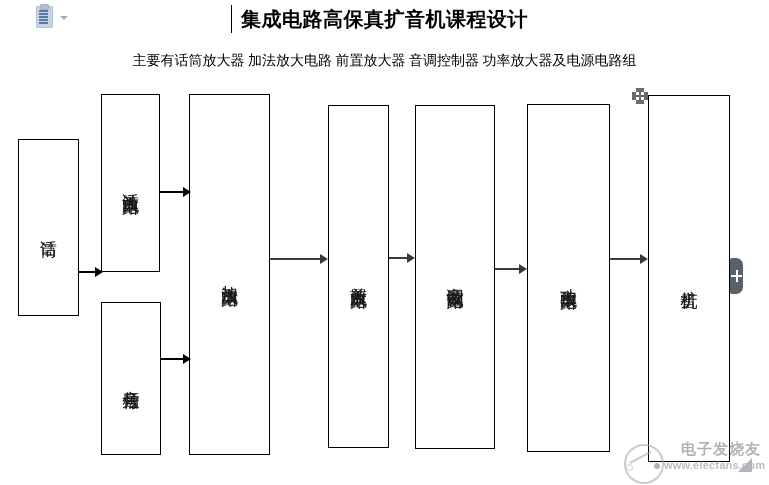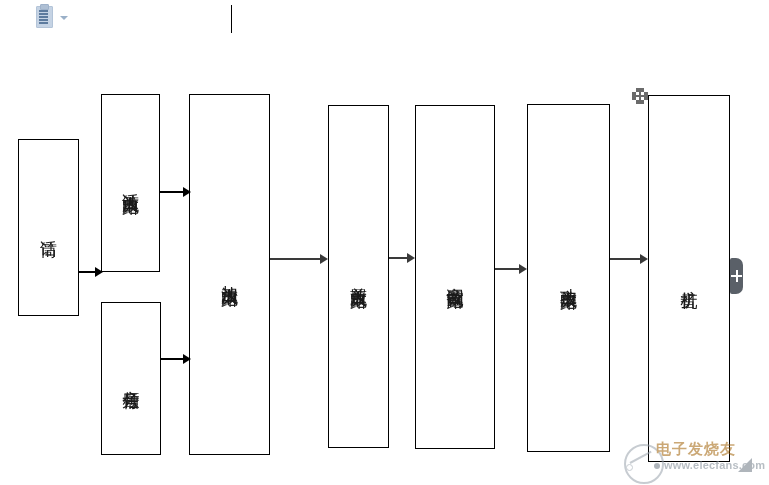--- a/index.html
+++ b/index.html
@@ -112,22 +112,22 @@
     position:absolute;left:4px;top:12px;width:36px;height:36px;
     border:2px solid #9aa3ad;border-radius:50%;
   }
   .wm-ring::after{
     content:"";position:absolute;left:4px;top:16px;width:24px;height:2px;
     background:#9aa3ad;transform:rotate(-28deg);transform-origin:left center;
   }
   .wm-dot1{position:absolute;left:6px;top:32px;width:5px;height:5px;border:1.5px solid #9aa3ad;border-radius:50%;}
   .wm-dot2{position:absolute;left:34px;top:31px;width:6px;height:6px;background:#6f7985;border-radius:50%;}
   .wm-cn{
-    position:absolute;left:36px;top:8px;
-    font-size:15px;font-weight:bold;color:#a16207;
+    position:absolute;left:61px;top:8px;
+    font-size:15px;font-weight:bold;color:#737373;
     font-family:Liberation Serif, serif;
     letter-spacing:1px;white-space:nowrap;
   }
   .wm-url{
     position:absolute;left:44px;top:27px;
     font-size:11px;font-weight:bold;color:#7d8893;
     font-family:"Liberation Sans","DejaVu Sans",sans-serif;
     letter-spacing:0.2px;white-space:nowrap;text-align:right;
   }
   .wm-slash{
@@ -140,20 +140,22 @@
 
 <div id="canvas">
 
   <div class="paste-icon">
     <div class="page"></div>
     <div class="clip"></div>
   </div>
   <div class="paste-caret"></div>
 
   <div class="title-caret"></div>
+  <div class="doc-title">集成电路高保真扩音机课程设计</div>
+  <div class="doc-subtitle">主要有话筒放大器  加法放大电路  前置放大器 音调控制器 功率放大器及电源电路组</div>
 
   <div class="node" style="left:18px;top:139px;width:61px;height:177px;">
     <span class="vtext">话筒</span>
   </div>
 
   <div class="node" style="left:101px;top:94px;width:59px;height:178px;">
     <span class="vtext">话筒放大电路</span>
   </div>
 
   <div class="node" style="left:101px;top:302px;width:60px;height:153px;">

